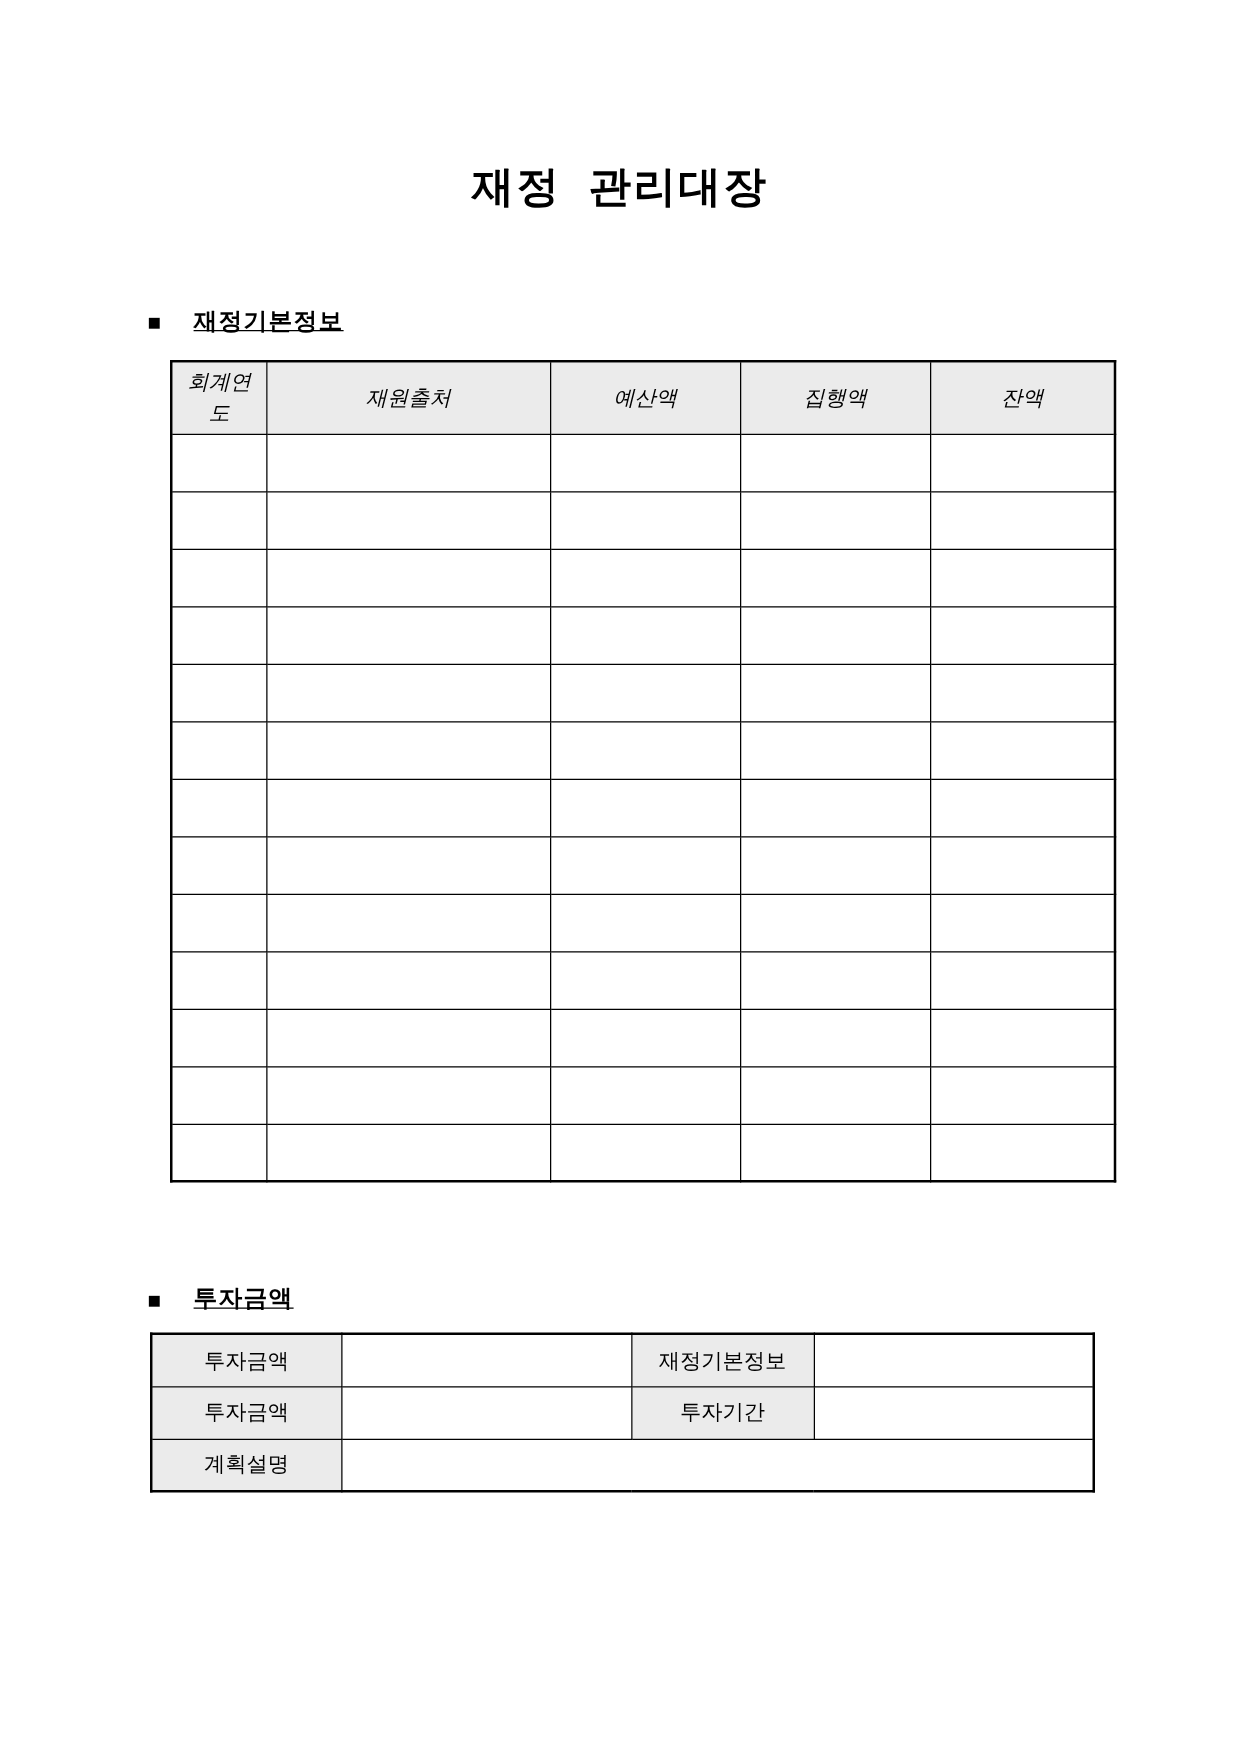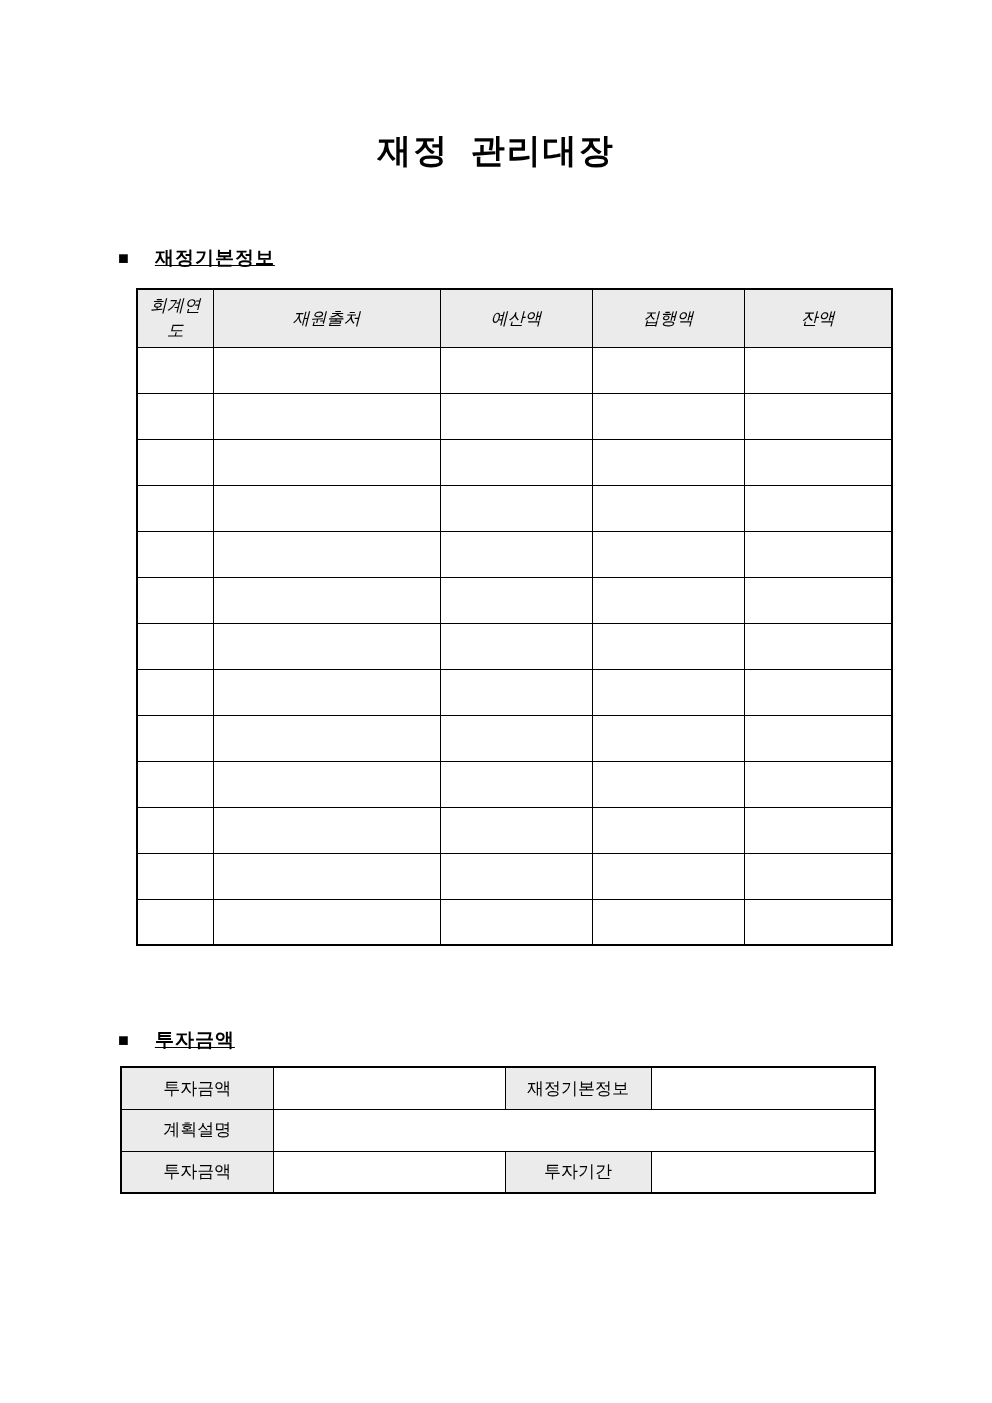--- a/index.html
+++ b/index.html
@@ -234,25 +234,25 @@
       <col style="width:224px">
     </colgroup>
     <tbody>
       <tr>
         <th>투자금액</th>
         <td></td>
         <th>재정기본정보</th>
         <td></td>
       </tr>
       <tr>
+        <th>투자금액</th>
+        <td></td>
+        <th>투자기간</th>
+        <td></td>
+      </tr>
+      <tr>
         <th>계획설명</th>
         <td colspan="3"></td>
       </tr>
-      <tr>
-        <th>투자금액</th>
-        <td></td>
-        <th>투자기간</th>
-        <td></td>
-      </tr>
     </tbody>
   </table>
 
 </div>
 
 </body></html>

